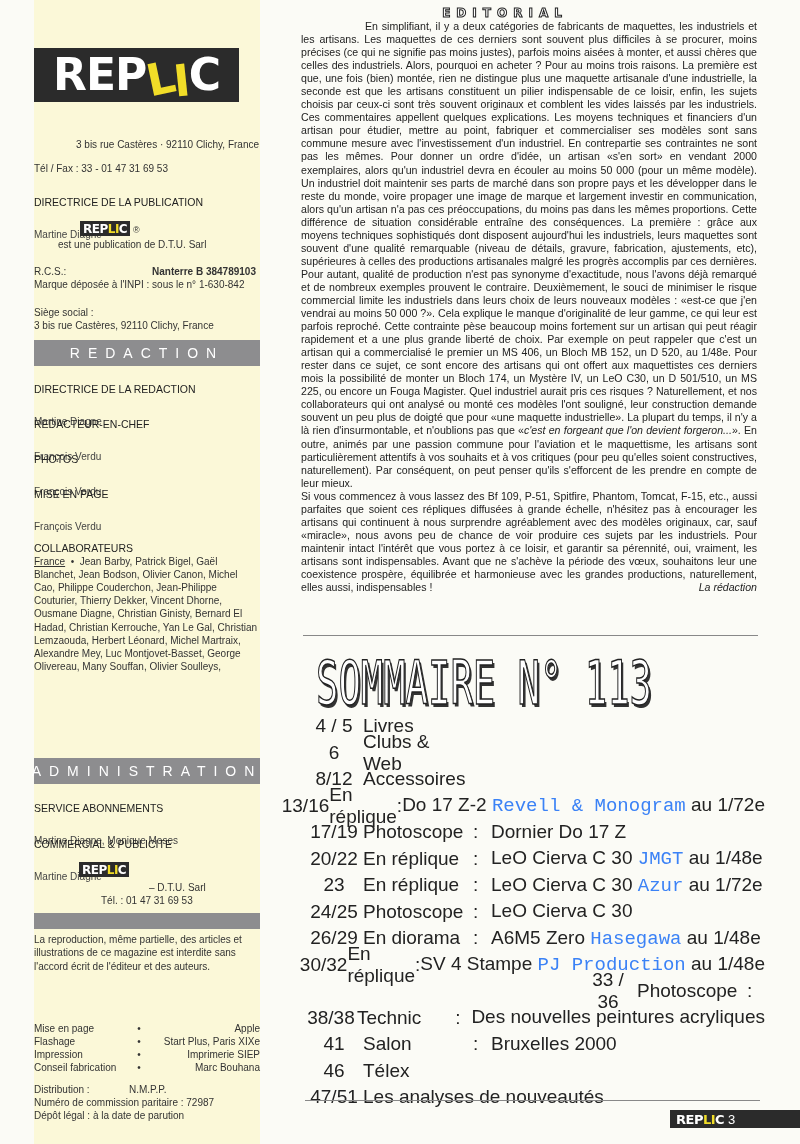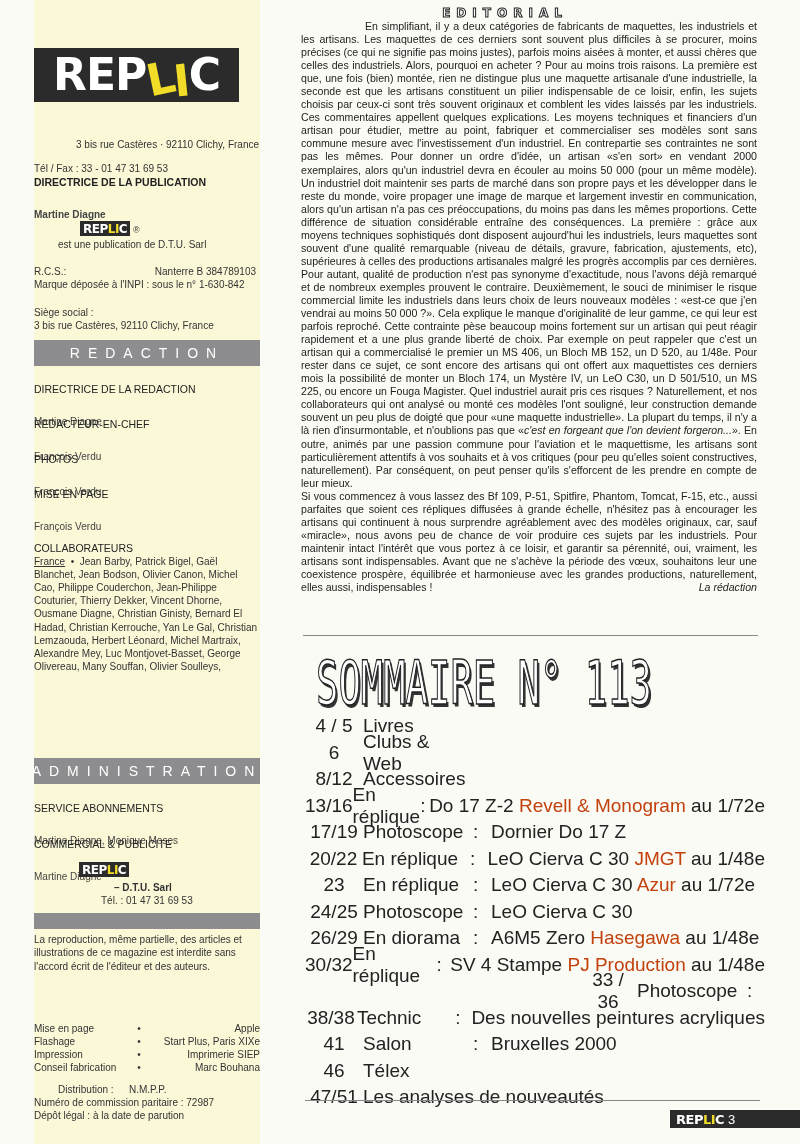--- a/index.html
+++ b/index.html
@@ -76,21 +76,21 @@
     font-size: 60px; line-height: 62px; color: #fff; letter-spacing: 0;
     -webkit-text-stroke: 1.5px #222; text-shadow: 3px 3px 0 #333;
     transform: scaleX(0.62); transform-origin: left top; white-space: nowrap;
   }
   .toc { position: absolute; left: 305px; top: 713px; width: 460px; }
   .toc-row { display: flex; height: 26.5px; align-items: center; font-size: 19px; color: #222; justify-content: flex-end; }
   .toc-row .pg { width: 58px; text-align: center; }
   .toc-row .cat { width: 110px; }
   .toc-row .colon { width: 18px; }
   .toc-row .desc { flex: 1; white-space: nowrap; }
-  .toc-row .brand { color: #c2410c; }
+  .toc-row .brand { color: #3b82f6; font-family: Liberation Mono, monospace; }
 
   .footer-tab {
     position: absolute; left: 670px; top: 1110px; width: 130px; height: 18px;
     background: #2b2b2b; display: flex; align-items: center; padding-left: 6px;
   }
   .footer-tab .txt { font-family: "DejaVu Sans", sans-serif; font-weight: bold; font-size: 13px; color: #fff; letter-spacing: -0.5px; }
   .footer-tab .pnum { color: #fff; font-size: 13px; margin-left: 4px; }
 </style>
 </head>
 <body>
@@ -99,37 +99,37 @@
 
   <div class="logo-big">
     <span class="txt"><span>REP</span><span class="y l">L</span><span class="y i">I</span><span>C</span></span>
   </div>
 
   <div class="sb-block" style="top:138px;margin-left:42px;">
     <div>3 bis rue Castères · 92110 Clichy, France</div>
   </div>
   <div class="sb-block" style="top:162px;">Tél / Fax :   33 - 01 47 31 69 53</div>
 
-  <div class="sb-block" style="top:176px;font-weight:bold;">
+  <div class="sb-block" style="top:196px;">
     <div class="sb-heading">DIRECTRICE DE LA PUBLICATION</div>
     <div class="sb-sub">Martine Diagne</div>
   </div>
 
   <div class="sb-block" style="top:221px; padding-left:46px;">
     <span class="logo-small">
         <span class="txt">REP<span class="y">LI</span>C</span>
       </span>
     <span style="font-size:9px;">®</span>
   </div>
   <div class="sb-block" style="top:238px;padding-left:24px;">est une publication de D.T.U. Sarl</div>
 
   <div class="sb-block" style="top:265px;">
     <div class="credits-row">
       <span>R.C.S.:</span>
-      <span style="padding-right:4px;">Nanterre B 384789103</span>
+      <span style="padding-right:4px;font-weight:bold;">Nanterre B 384789103</span>
     </div>
     <div>Marque déposée à l'INPI :  sous le n° 1-630-842</div>
   </div>
 
   <div class="sb-block" style="top:306px;">
     <div>Siège social :</div>
     <div>3 bis rue Castères, 92110 Clichy,  France</div>
   </div>
 
   <div class="section-bar" style="top:340px;">REDACTION</div>
@@ -165,21 +165,21 @@
 
   <div class="sb-block" style="top:838px;">
     <div class="sb-heading">COMMERCIAL &amp; PUBLICITE</div>
     <div class="sb-sub">Martine Diagne</div>
   </div>
   <div class="sb-block" style="top:862px; padding-left:45px;">
     <span class="logo-small">
         <span class="txt">REP<span class="y">LI</span>C</span>
       </span>
   </div>
-  <div class="sb-block" style="top:881px; padding-left:80px;font-weight:bold;">–   D.T.U. Sarl</div>
+  <div class="sb-block" style="top:881px; padding-left:115px;">–   D.T.U. Sarl</div>
   <div class="sb-block" style="top:894px; padding-left:67px;">Tél. : 01 47 31 69 53</div>
 
   <div class="section-bar" style="top:913px; height:16px;"></div>
 
   <div class="sb-block" style="top:933px; line-height:13.4px;">
     <div>La reproduction, même partielle, des articles et illustrations de ce magazine est interdite sans l'accord écrit de l'éditeur et des auteurs.</div>
   </div>
 
   <div class="sb-block" style="top:1022px; line-height:13px;">
     <div class="credits-row">
@@ -198,21 +198,21 @@
         <span class="v">Imprimerie SIEP</span>
       </div>
     <div class="credits-row">
         <span class="k">Conseil fabrication</span>
         <span class="b">•</span>
         <span class="v">Marc Bouhana</span>
       </div>
   </div>
 
   <div class="sb-block" style="top:1083px; line-height:13px;">
-    <div><span style="display:inline-block;width:95px;padding-left:24px;">Distribution :</span><span>N.M.P.P.</span></div>
+    <div><span style="display:inline-block;width:95px;">Distribution :</span><span>N.M.P.P.</span></div>
     <div>Numéro de commission paritaire : 72987</div>
     <div>Dépôt légal : à la date de parution</div>
   </div>
 </div>
 
 <div class="editorial-title">EDITORIAL</div>
 <div class="editorial-text">
   <p class="first"><span>En simplifiant, il y a deux catégories de fabricants de maquettes, les industriels et les artisans. Les maquettes de ces derniers sont souvent plus difficiles à se procurer, moins précises (ce qui ne signifie pas moins justes), parfois moins aisées à monter, et aussi chères que celles des industriels. Alors, pourquoi en acheter ? Pour au moins trois raisons. La première est que, une fois (bien) montée, rien ne distingue plus une maquette artisanale d'une industrielle, la seconde est que les artisans constituent un pilier indispensable de ce loisir, enfin, les sujets choisis par ceux-ci sont très souvent originaux et comblent les vides laissés par les industriels. Ces commentaires appellent quelques explications. Les moyens techniques et financiers d'un artisan pour étudier, mettre au point, fabriquer et commercialiser ses modèles sont sans commune mesure avec l'investissement d'un industriel. En contrepartie ses contraintes ne sont pas les mêmes. Pour donner un ordre d'idée, un artisan «s'en sort» en vendant 2000 exemplaires, alors qu'un industriel devra en écouler au moins 50 000 (pour un même modèle). Un industriel doit maintenir ses parts de marché dans son propre pays et les développer dans le reste du monde, voire propager une image de marque et largement investir en communication, alors qu'un artisan n'a pas ces préoccupations, du moins pas dans les mêmes proportions. Cette différence de situation considérable entraîne des conséquences. La première : grâce aux moyens techniques sophistiqués dont disposent aujourd'hui les industriels, leurs maquettes sont souvent d'une qualité remarquable (niveau de détails, gravure, fabrication, ajustements, etc), supérieures à celles des productions artisanales malgré les progrès accomplis par ces dernières. Pour autant, qualité de production n'est pas synonyme d'exactitude, nous l'avons déjà remarqué et de nombreux exemples prouvent le contraire. Deuxièmement, le souci de minimiser le risque commercial limite les industriels dans leurs choix de leurs nouveaux modèles : «est-ce que j'en vendrai au moins 50 000 ?». Cela explique le manque d'originalité de leur gamme, ce qui leur est parfois reproché. Cette contrainte pèse beaucoup moins fortement sur un artisan qui  peut réagir rapidement et a une plus grande liberté de  choix. Par exemple on peut rappeler que c'est un artisan qui a commercialisé le premier un MS 406, un Bloch MB 152, un D 520, au 1/48e. Pour rester dans ce sujet, ce sont encore des artisans qui ont offert aux maquettistes ces derniers mois la possibilité de monter un Bloch 174, un Mystère IV, un LeO C30, un D 501/510, un MS 225, ou encore un Fouga Magister. Quel industriel aurait pris ces risques ? Naturellement, et nos collaborateurs qui ont analysé ou monté ces modèles l'ont souligné, leur construction demande souvent un peu plus de doigté que pour «une maquette industrielle». La plupart du temps, il n'y a là rien d'insurmontable, et n'oublions pas que «</span><span class="italic">c'est en forgeant que l'on devient forgeron...</span><span>». En outre, animés par une passion commune pour l'aviation et le maquettisme, les artisans sont particulièrement attentifs à vos souhaits et à vos critiques (pour peu qu'elles soient constructives, naturellement). Par conséquent, on peut penser qu'ils s'efforcent de les prendre en compte de leur mieux.</span></p>
   <p><span>Si vous commencez à vous lassez des Bf 109, P-51, Spitfire, Phantom, Tomcat, F-15, etc., aussi parfaites que soient ces répliques diffusées à grande échelle, n'hésitez pas à encourager les artisans qui continuent à nous surprendre agréablement avec des modèles originaux, car, sauf «miracle», nous avons peu de chance de voir produire ces sujets par les industriels. Pour maintenir intact l'intérêt que vous portez à ce loisir, et garantir sa pérennité, oui, vraiment, les artisans sont indispensables. Avant que ne s'achève la période des vœux, souhaitons leur une coexistence prospère, équilibrée et harmonieuse avec les grandes productions, naturellement, elles aussi, indispensables !</span> <span class="sign">La rédaction</span></p>
   <div class="clear"></div>

